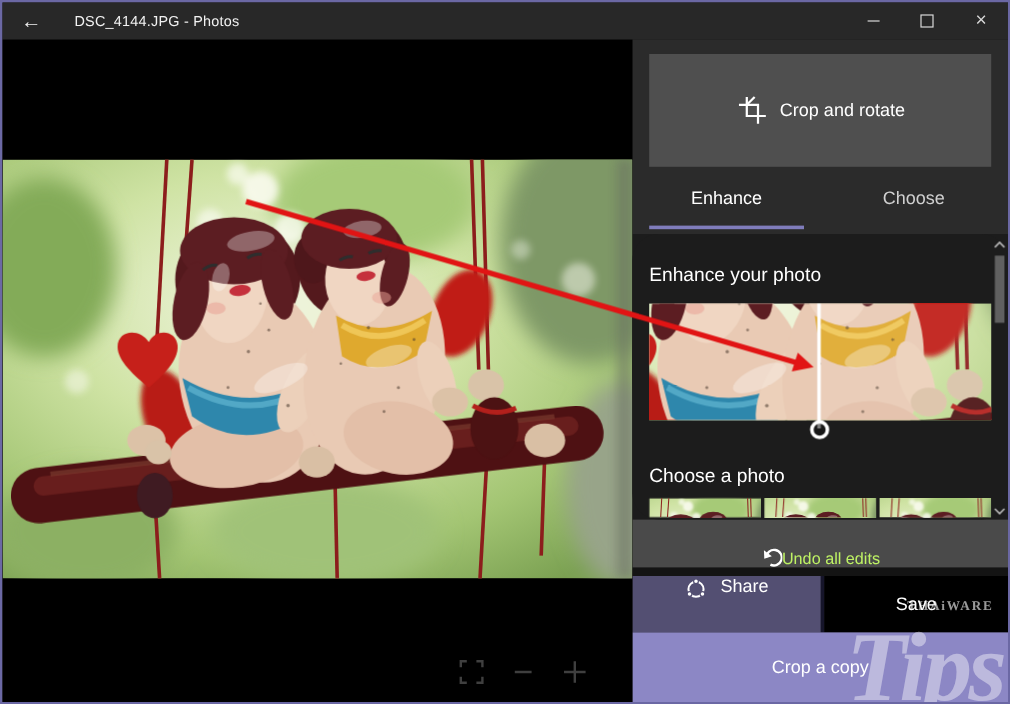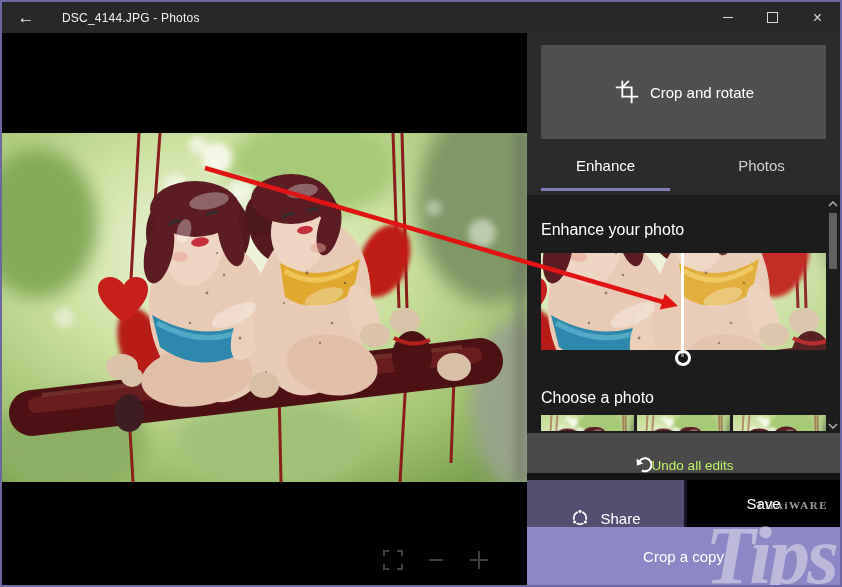--- a/index.html
+++ b/index.html
@@ -48,21 +48,21 @@
   .filter-thumb{width:93px;height:60px;flex:none;}
   .filter-thumb svg{display:block;width:93px;height:60px;}
   .scrollbar{position:absolute;top:2px;right:1px;bottom:1px;width:12px;}
   .sb-btn{position:absolute;left:0;width:12px;height:13px;display:flex;align-items:center;justify-content:center;}
   .sb-up{top:0;} .sb-down{bottom:0;}
   .sb-thumb{position:absolute;left:2px;top:16px;width:8px;height:56px;background:#606060;}
   .undo-bar{height:40px;background:#4a4a4a;display:flex;align-items:flex-end;justify-content:center;
             color:#bef264;font-size:13.5px;flex:none;}
   .gap-strip{height:7px;background:#141414;flex:none;}
   .action-row{height:47px;display:flex;flex:none;}
-  .share-btn{width:157px;background:#534f72;display:flex;align-items:flex-end;justify-content:center;
+  .share-btn{width:157px;background:#534f72;display:flex;align-items:flex-start;justify-content:center;
              gap:10px;color:#fff;font-size:15px;}
   .action-div{width:3px;background:#16152a;}
   .save-btn{flex:1;background:#000000;display:flex;align-items:center;justify-content:center;
             color:#fff;font-size:15px;}
   .save-copy{height:58px;background:#8c87c5;display:flex;align-items:center;justify-content:center;
              color:#fff;font-size:15px;flex:none;}
   
   .watermark{position:absolute;right:2px;bottom:2px;width:310px;height:112px;pointer-events:none;z-index:30;font-family:Liberation Serif, serif;}
   .wm-brand{position:absolute;top:28px;right:10px;font-size:11px;font-weight:bold;letter-spacing:1.5px;
             color:rgba(255,255,255,.6);}
@@ -262,21 +262,21 @@
             <g stroke="#ffffff" stroke-width="2" fill="none">
               <path d="M10,3 V20 H27"></path>
                 <path d="M3,10 H20 V27"></path>
                 <path d="M10,10 L17,3"></path>
             </g>
           </svg>
           <span>Crop and rotate</span>
         </div>
         <div class="tabs">
           <div class="tab active">Enhance</div>
-          <div class="tab">Photos</div>
+          <div class="tab">Choose</div>
           <div class="tab-underline"></div>
         </div>
       </div>
 
       <div class="scrollarea">
         <div class="section-heading h-enhance">Enhance your photo</div>
         <div class="preview">
           <svg viewBox="140 120 285 97" preserveAspectRatio="none">
               <use href="#scene"></use>
             </svg>

